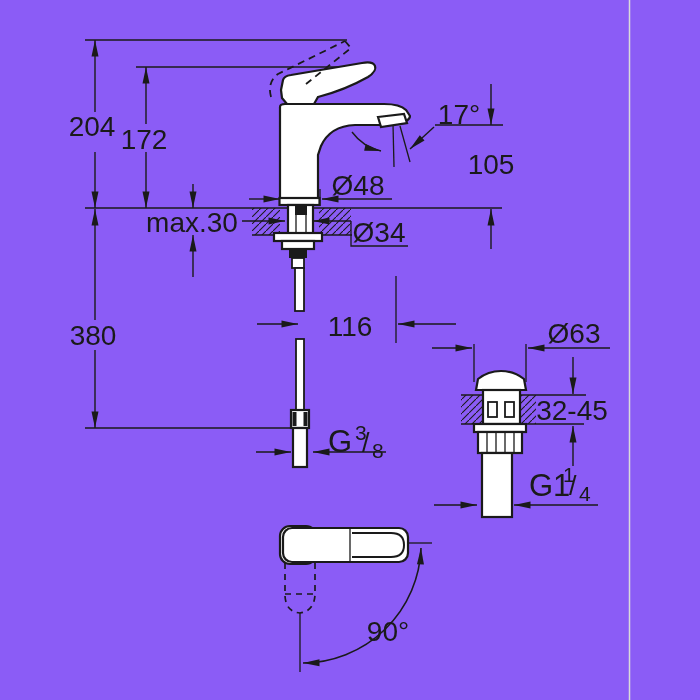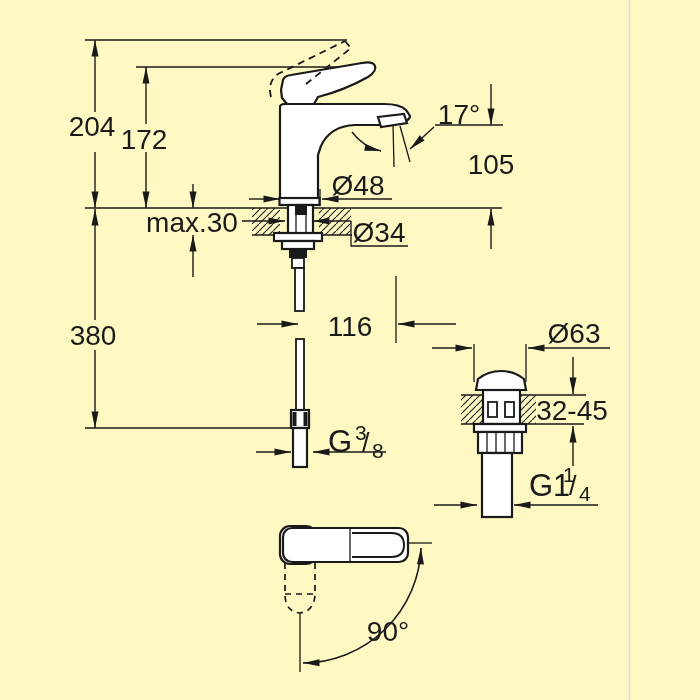--- a/index.html
+++ b/index.html
@@ -1,16 +1,16 @@
 <!DOCTYPE html>
 <html><head>
 <meta charset="utf-8">
 <style>
   html,body{margin:0;padding:0;background:#fff;}
-  .canvas{position:relative;width:700px;height:700px;background:#fef9c3;overflow:hidden;
+  .canvas{position:relative;width:700px;height:700px;background:#8b5cf6;overflow:hidden;
           font-family:"Liberation Sans", sans-serif;}
   svg{position:absolute;left:0;top:0;}
   svg text{font-family:"Liberation Sans", sans-serif;fill:#1a1a1a;}
   .dim{stroke:#1a1a1a;stroke-width:1.4;fill:none;}
   .ref{stroke:#1a1a1a;stroke-width:1.3;fill:none;}
   .obj{stroke:#1a1a1a;stroke-width:2.2;fill:#ffffff;}
   .objthin{stroke:#1a1a1a;stroke-width:1.8;fill:#ffffff;}
   .solidblk{fill:#1a1a1a;stroke:none;}
   .dashed{stroke:#1a1a1a;stroke-width:1.8;fill:none;stroke-dasharray:7 5;}
   .dashed2{stroke:#1a1a1a;stroke-width:1.7;fill:none;stroke-dasharray:6 5;}

